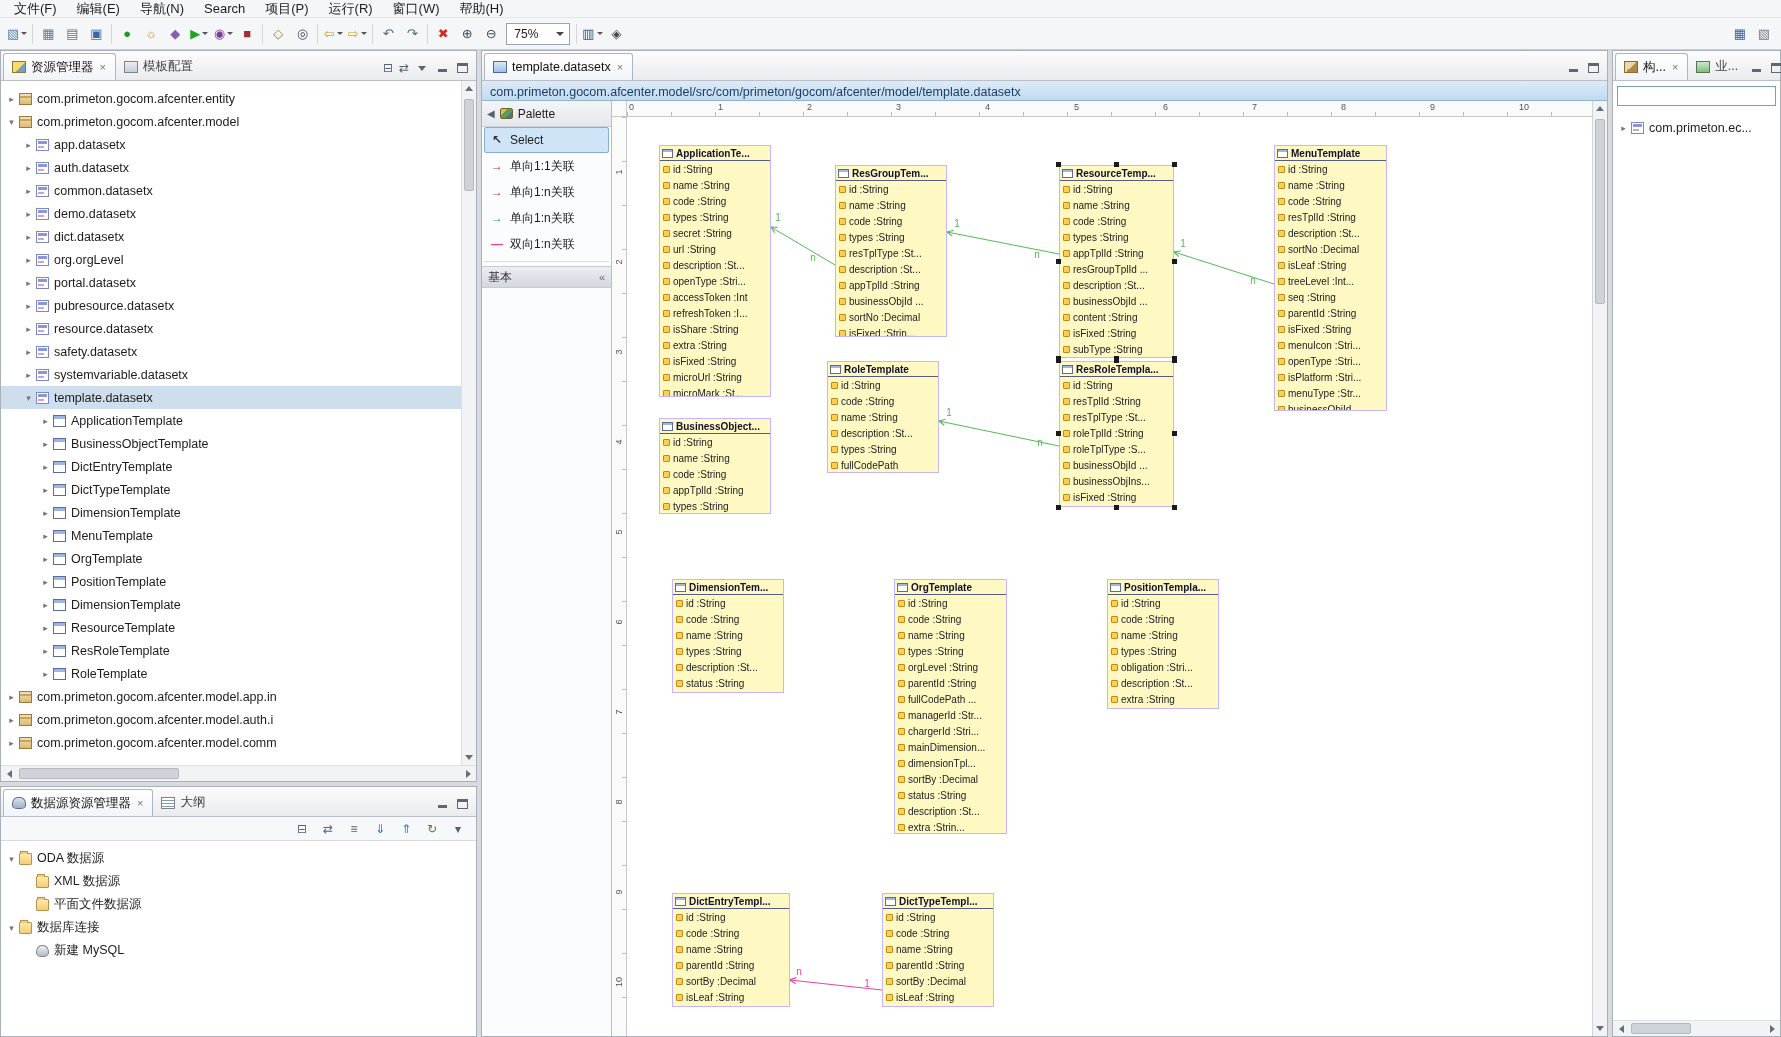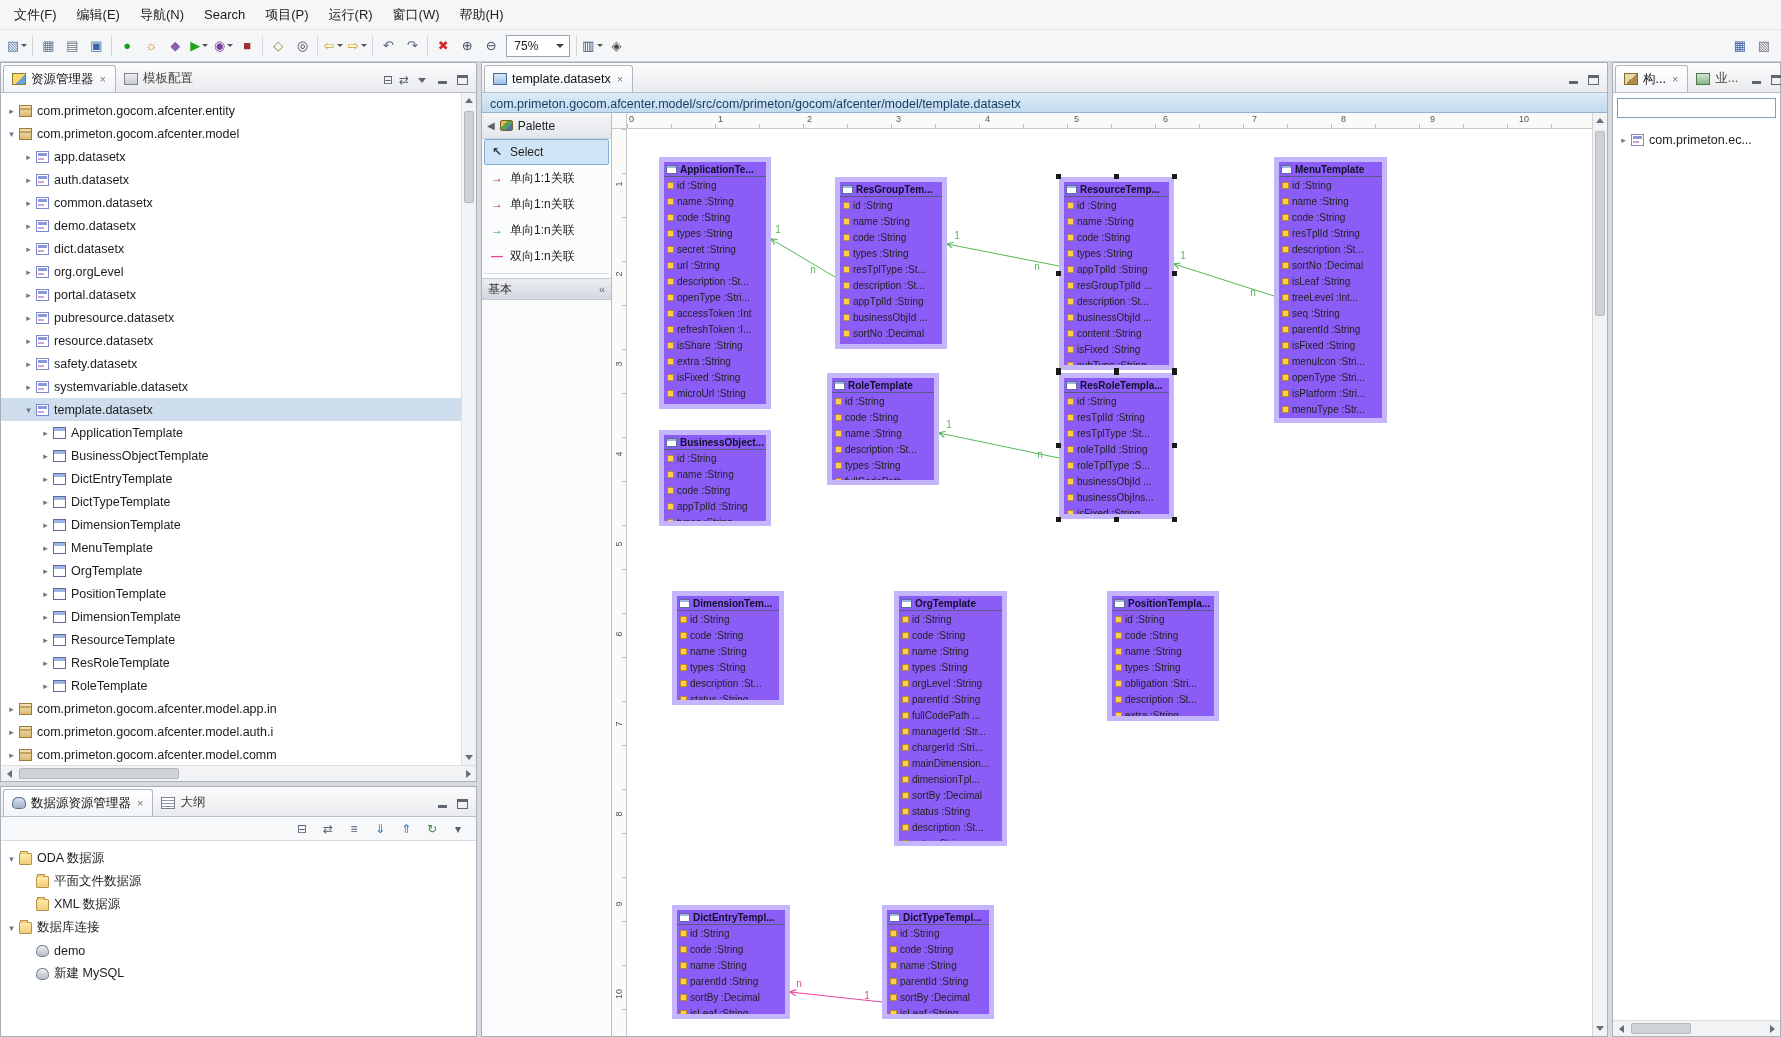--- a/index.html
+++ b/index.html
@@ -1,21 +1,21 @@
 <!DOCTYPE html>
 <html><head>
 <meta charset="utf-8">
 <style>
   * { margin:0; padding:0; box-sizing:border-box; }
   html,body { width:1781px; height:1037px; overflow:hidden; }
   body { font-family:"Liberation Sans","DejaVu Sans",sans-serif; font-size:12.5px; color:#1c1c1c; background:#d7dade; }
   .app { width:1781px; height:1037px; display:flex; flex-direction:column; }
 
   
-  .menubar { height:30px; background:#f5f6f7; border-bottom:1px solid #e3e5e8; display:flex; align-items:center; padding-left:4px; font-size:13px; flex:none; }
+  .menubar { height:18px; background:#f5f6f7; border-bottom:1px solid #e3e5e8; display:flex; align-items:center; padding-left:4px; font-size:13px; flex:none; }
   .menu-item { padding:4px 10px; border-radius:3px; cursor:default; }
 
   
   .toolbar { height:32px; background:#f5f6f7; border-bottom:1px solid #ccd0d5; display:flex; align-items:center; padding:0 5px; flex:none; }
   .tbi { min-width:24px; height:22px; display:flex; align-items:center; justify-content:center; font-size:13px; border-radius:3px; padding:0 2px; }
   .tb-sep { width:1px; height:20px; background:#d2d6db; margin:0 3px; flex:none; }
   .tb-spacer { flex:1; }
   .dd { width:0; height:0; border-left:3px solid transparent; border-right:3px solid transparent; border-top:3px solid #555; margin-left:2px; }
   .zoom-combo { display:flex; align-items:center; justify-content:space-between; height:22px; min-width:64px; border:1px solid #9aa4b0; background:#fff; padding:0 5px 0 7px; margin:0 3px; font-size:12px; }
   .carr { width:0; height:0; border-left:4px solid transparent; border-right:4px solid transparent; border-top:4px solid #444; }
@@ -119,21 +119,21 @@
   .hr-num { position:absolute; top:1px; font-size:9px; color:#555; }
   .canvas-row { flex:1; display:flex; min-height:0; }
   .vruler { width:15px; flex:none; position:relative; background:#fafaf8; border-right:1px solid #c9c9c9; overflow:hidden;
             background-image:repeating-linear-gradient(to bottom,#bdbdbd 0 1px,transparent 1px 44px); background-size:4px 100%; background-position:100% 0; background-repeat:repeat-y; }
   .vr-num { position:absolute; left:0px; width:13px; text-align:center; font-size:9px; color:#555; transform:rotate(-90deg); }
   .canvas { flex:1; position:relative; overflow:hidden; background:#fff; }
   .editor-vscroll { width:15px; flex:none; position:relative; background:#f2f3f4; border-left:1px solid #d0d4d8; }
 
   
   .entity { position:absolute; }
-  .ebody { position:absolute; inset:0; background:#8b5cf6; border:5px solid #c4b5fd; overflow:hidden; }
+  .ebody { position:absolute; inset:0; background:#fef9c3; border:1px solid #c4b5fd; overflow:hidden; }
   .etitle { height:15px; border-bottom:1px solid #565b84; display:flex; align-items:center; gap:3px; padding:0 2px; font-size:10px; font-weight:bold; color:#10102a; white-space:nowrap; overflow:hidden; }
   .eticon { width:11px; height:9px; border:1px solid #5c6a9c; background:#fff; position:relative; flex:none; }
   .eticon::before { content:""; position:absolute; left:0; right:0; top:0; height:2px; background:#9db6e4; }
   .efield { height:16px; display:flex; align-items:center; gap:3px; padding-left:3px; font-size:10px; color:#222; white-space:nowrap; overflow:hidden; }
   .eficon { width:7px; height:7px; background:#ffcf4d; border:1px solid #bb8b1d; border-radius:1px; flex:none; }
   .handle { position:absolute; width:5px; height:5px; background:#1a1a1a; }
   .h-nw{left:-3px;top:-3px}.h-n{left:calc(50% - 3px);top:-3px}.h-ne{right:-3px;top:-3px}
   .h-w{left:-3px;top:calc(50% - 3px)}.h-e{right:-3px;top:calc(50% - 3px)}
   .h-sw{left:-3px;bottom:-3px}.h-s{left:calc(50% - 3px);bottom:-3px}.h-se{right:-3px;bottom:-3px}
   #conn-svg { position:absolute; inset:0; width:100%; height:100%; pointer-events:none; }
@@ -483,36 +483,31 @@
           </div>
         <div class="tree-wrap">
             <div class="tree-row" style="padding-left: 4px;">
               <span class="expander">▾</span>
               <span class="ti ic-folder"></span>
               <span class="tlabel">ODA 数据源</span>
             </div>
             <div class="tree-row" style="padding-left: 21px;">
               <span class="expander"></span>
               <span class="ti ic-folder"></span>
-              <span class="tlabel">平面文件数据源</span>
+              <span class="tlabel">XML 数据源</span>
             </div>
             <div class="tree-row" style="padding-left: 21px;">
               <span class="expander"></span>
               <span class="ti ic-folder"></span>
-              <span class="tlabel">XML 数据源</span>
+              <span class="tlabel">平面文件数据源</span>
             </div>
             <div class="tree-row" style="padding-left: 4px;">
               <span class="expander">▾</span>
               <span class="ti ic-folder"></span>
               <span class="tlabel">数据库连接</span>
-            </div>
-            <div class="tree-row" style="padding-left: 21px;">
-              <span class="expander"></span>
-              <span class="ti ic-db"></span>
-              <span class="tlabel">demo</span>
             </div>
             <div class="tree-row" style="padding-left: 21px;">
               <span class="expander"></span>
               <span class="ti ic-db"></span>
               <span class="tlabel">新建 MySQL</span>
             </div>
           </div>
       </div>
 
     </div>

